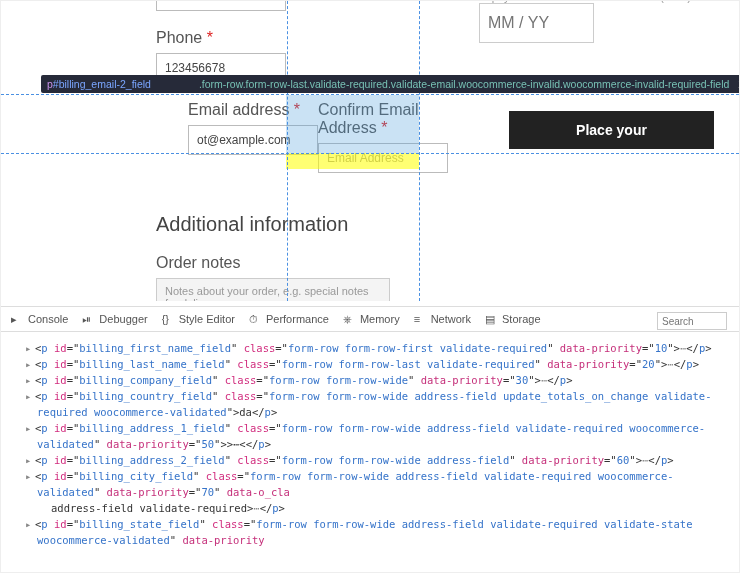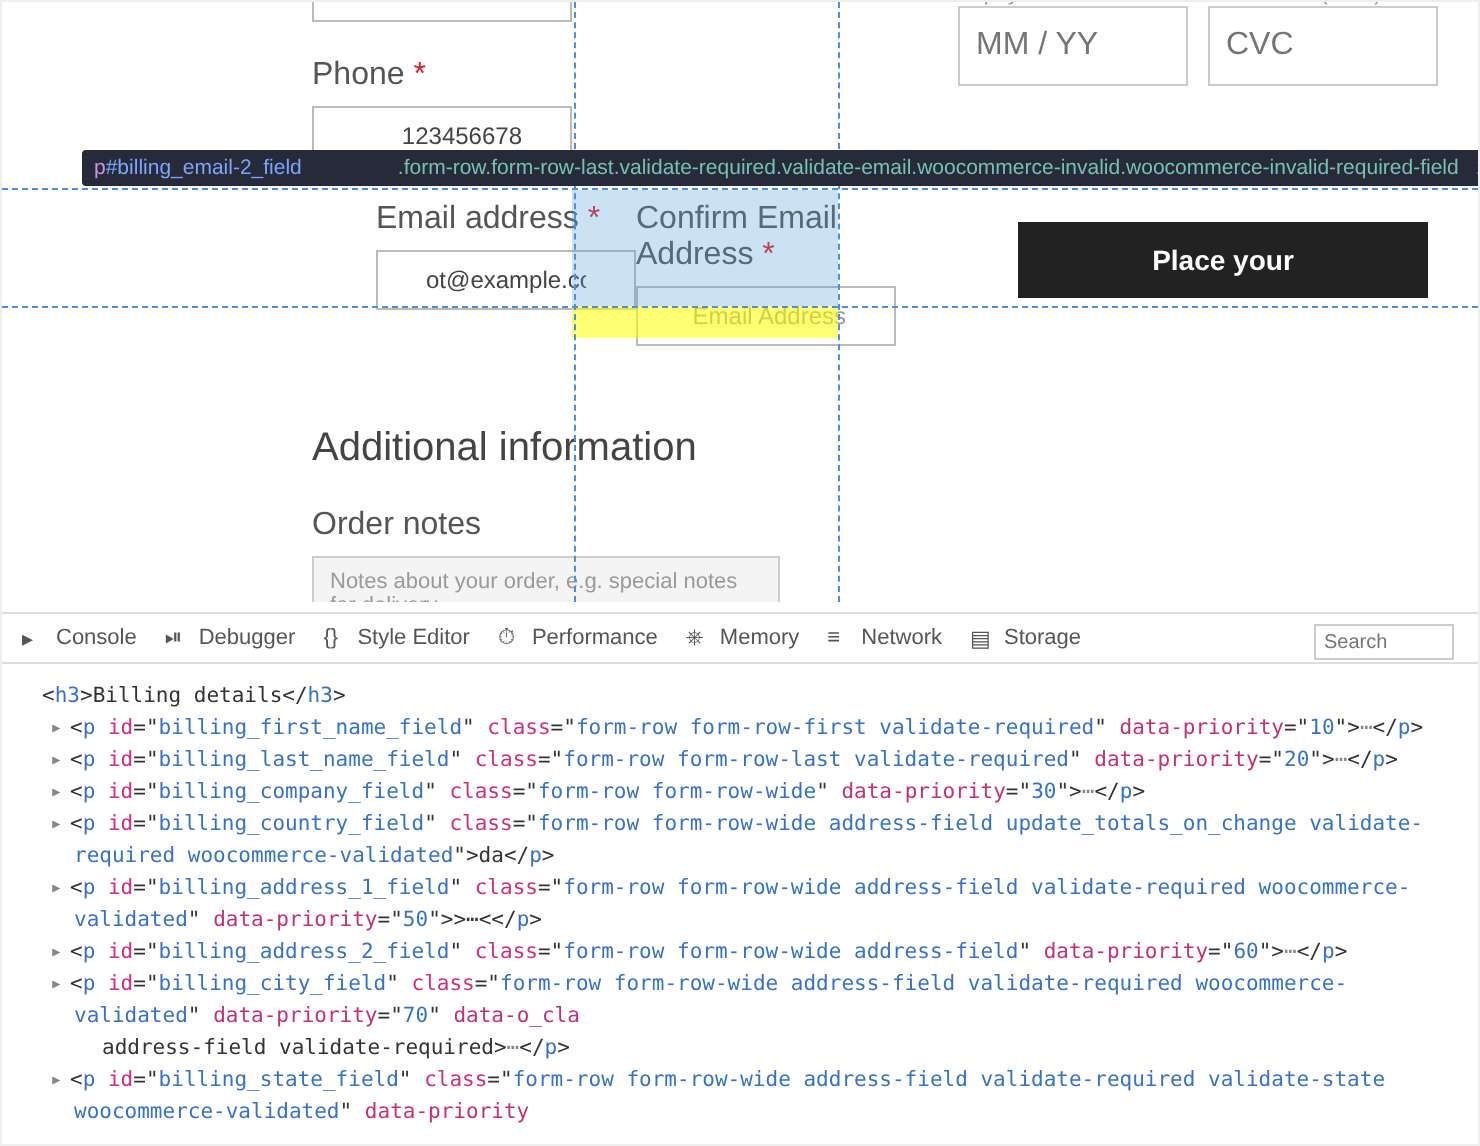--- a/index.html
+++ b/index.html
@@ -3,21 +3,21 @@
 <meta charset="utf-8">
 <style>
   * { box-sizing: border-box; margin: 0; padding: 0; }
   html, body { font-family: -apple-system, BlinkMacSystemFont, "Segoe UI", Arial, sans-serif; font-size: 13px; color: #333; background: #fff; }
   .viewport { width: 740px; height: 573px; position: relative; overflow: hidden; border: 1px solid #eee; }
   
   .page { position: absolute; top: 0; left: 0; right: 0; height: 300px; overflow: hidden; }
   .form-col { position: absolute; left: 155px; top: -20px; width: 270px; }
   .field-label { font-size: 16px; color: #555; margin-top: 18px; margin-bottom: 6px; }
   .req { color: #d22; }
-  .text-input { width: 130px; height: 30px; border: 1px solid #bbb; padding: 0 24px; font-size: 12px; color: #444; text-align: right; }
+  .text-input { width: 130px; height: 30px; border: 1px solid #bbb; padding: 0 8px; font-size: 12px; color: #444; }
   .text-input::placeholder { color: #999; }
   .two-col { display: flex; gap: 0; margin-left: 32px; }
   .two-col .half { width: 132px; }
   .two-col .half + .half { margin-left: 0; }
   .highlight-field { position: absolute; left: 285px; top: 94px; width: 133px; height: 58px; background: rgba(80,160,220,0.3); }
   .highlight-band { position: absolute; left: 285px; top: 152px; width: 133px; height: 16px; background: rgba(255,255,0,0.55); }
   .section-heading { font-size: 20px; font-weight: 300; color: #444; margin-top: 40px; }
   .notes-area { width: 234px; height: 34px; border: 1px solid #ccc; background: #f4f4f4; padding: 6px 8px; font-size: 11px; color: #999; margin-top: 0; }
 
   
@@ -84,21 +84,20 @@
     </div>
 
     <div class="card-area">
       <div class="card-row">
         <div class="card-field">
           <div class="card-label"><span>Expiry Date</span> <span class="req">*</span></div>
           <input class="card-input" placeholder="MM / YY" style="">
         </div>
         <div class="card-field">
           <div class="card-label"><span>Card Code (CVC)</span> <span class="req">*</span></div>
-          <input class="card-input" placeholder="CVC" style="">
         </div>
       </div>
     </div>
 
     <div class="place-order">Place your</div>
 
 
     <div class="highlight-field"></div>
     <div class="highlight-band"></div>
     <div class="guide-h" style="top:93px;"></div>
@@ -139,21 +138,20 @@
           <span>Network</span>
         </div>
       <div class="dt-tab">
           <span class="dt-icon">▤</span>
           <span>Storage</span>
         </div>
       <input class="dt-search" placeholder="Search" style="">
     </div>
 
     <div class="dt-body" id="dom-tree">
-        <div><span class="twisty"></span>&lt;<span class="tag">h3</span>&gt;<span class="h3-txt">Billing details</span>&lt;/<span class="tag">h3</span>&gt;</div>
         <div class="indent1"><span class="twisty">▸</span>&lt;<span class="tag">p</span> <span class="attr">id</span>="<span class="val">billing_first_name_field</span>" <span class="attr">class</span>="<span class="val">form-row form-row-first validate-required</span>" <span class="data-attr">data-priority</span>="<span class="val">10</span>"&gt;<span class="ell">⋯</span>&lt;/<span class="tag">p</span>&gt;</div>
         <div class="indent1"><span class="twisty">▸</span>&lt;<span class="tag">p</span> <span class="attr">id</span>="<span class="val">billing_last_name_field</span>" <span class="attr">class</span>="<span class="val">form-row form-row-last validate-required</span>" <span class="data-attr">data-priority</span>="<span class="val">20</span>"&gt;<span class="ell">⋯</span>&lt;/<span class="tag">p</span>&gt;</div>
         <div class="indent1"><span class="twisty">▸</span>&lt;<span class="tag">p</span> <span class="attr">id</span>="<span class="val">billing_company_field</span>" <span class="attr">class</span>="<span class="val">form-row form-row-wide</span>" <span class="data-attr">data-priority</span>="<span class="val">30</span>"&gt;<span class="ell">⋯</span>&lt;/<span class="tag">p</span>&gt;</div>
         <div class="indent1"><span class="twisty">▸</span>&lt;<span class="tag">p</span> <span class="attr">id</span>="<span class="val">billing_country_field</span>" <span class="attr">class</span>="<span class="val">form-row form-row-wide address-field update_totals_on_change validate-required woocommerce-validated</span>"&gt;da&lt;/<span class="tag">p</span>&gt;</div>
         <div class="indent1"><span class="twisty">▸</span>&lt;<span class="tag">p</span> <span class="attr">id</span>="<span class="val">billing_address_1_field</span>" <span class="attr">class</span>="<span class="val">form-row form-row-wide address-field validate-required woocommerce-validated</span>" <span class="data-attr">data-priority</span>="<span class="val">50</span>"&gt;&gt;⋯&lt;&lt;/<span class="tag">p</span>&gt;</div>
         <div class="indent1"><span class="twisty">▸</span>&lt;<span class="tag">p</span> <span class="attr">id</span>="<span class="val">billing_address_2_field</span>" <span class="attr">class</span>="<span class="val">form-row form-row-wide address-field</span>" <span class="data-attr">data-priority</span>="<span class="val">60</span>"&gt;<span class="ell">⋯</span>&lt;/<span class="tag">p</span>&gt;</div>
         <div class="indent1"><span class="twisty">▸</span>&lt;<span class="tag">p</span> <span class="attr">id</span>="<span class="val">billing_city_field</span>" <span class="attr">class</span>="<span class="val">form-row form-row-wide address-field validate-required woocommerce-validated</span>" <span class="data-attr">data-priority</span>="<span class="val">70</span>" <span class="data-attr">data-o_cla</span></div>
         <div class="indent1" style="padding-left:28px;">address-field validate-required&gt;<span class="ell">⋯</span>&lt;/<span class="tag">p</span>&gt;</div>
         <div class="indent1"><span class="twisty">▸</span>&lt;<span class="tag">p</span> <span class="attr">id</span>="<span class="val">billing_state_field</span>" <span class="attr">class</span>="<span class="val">form-row form-row-wide address-field validate-required validate-state woocommerce-validated</span>" <span class="data-attr">data-priority</span></div>
       </div>

